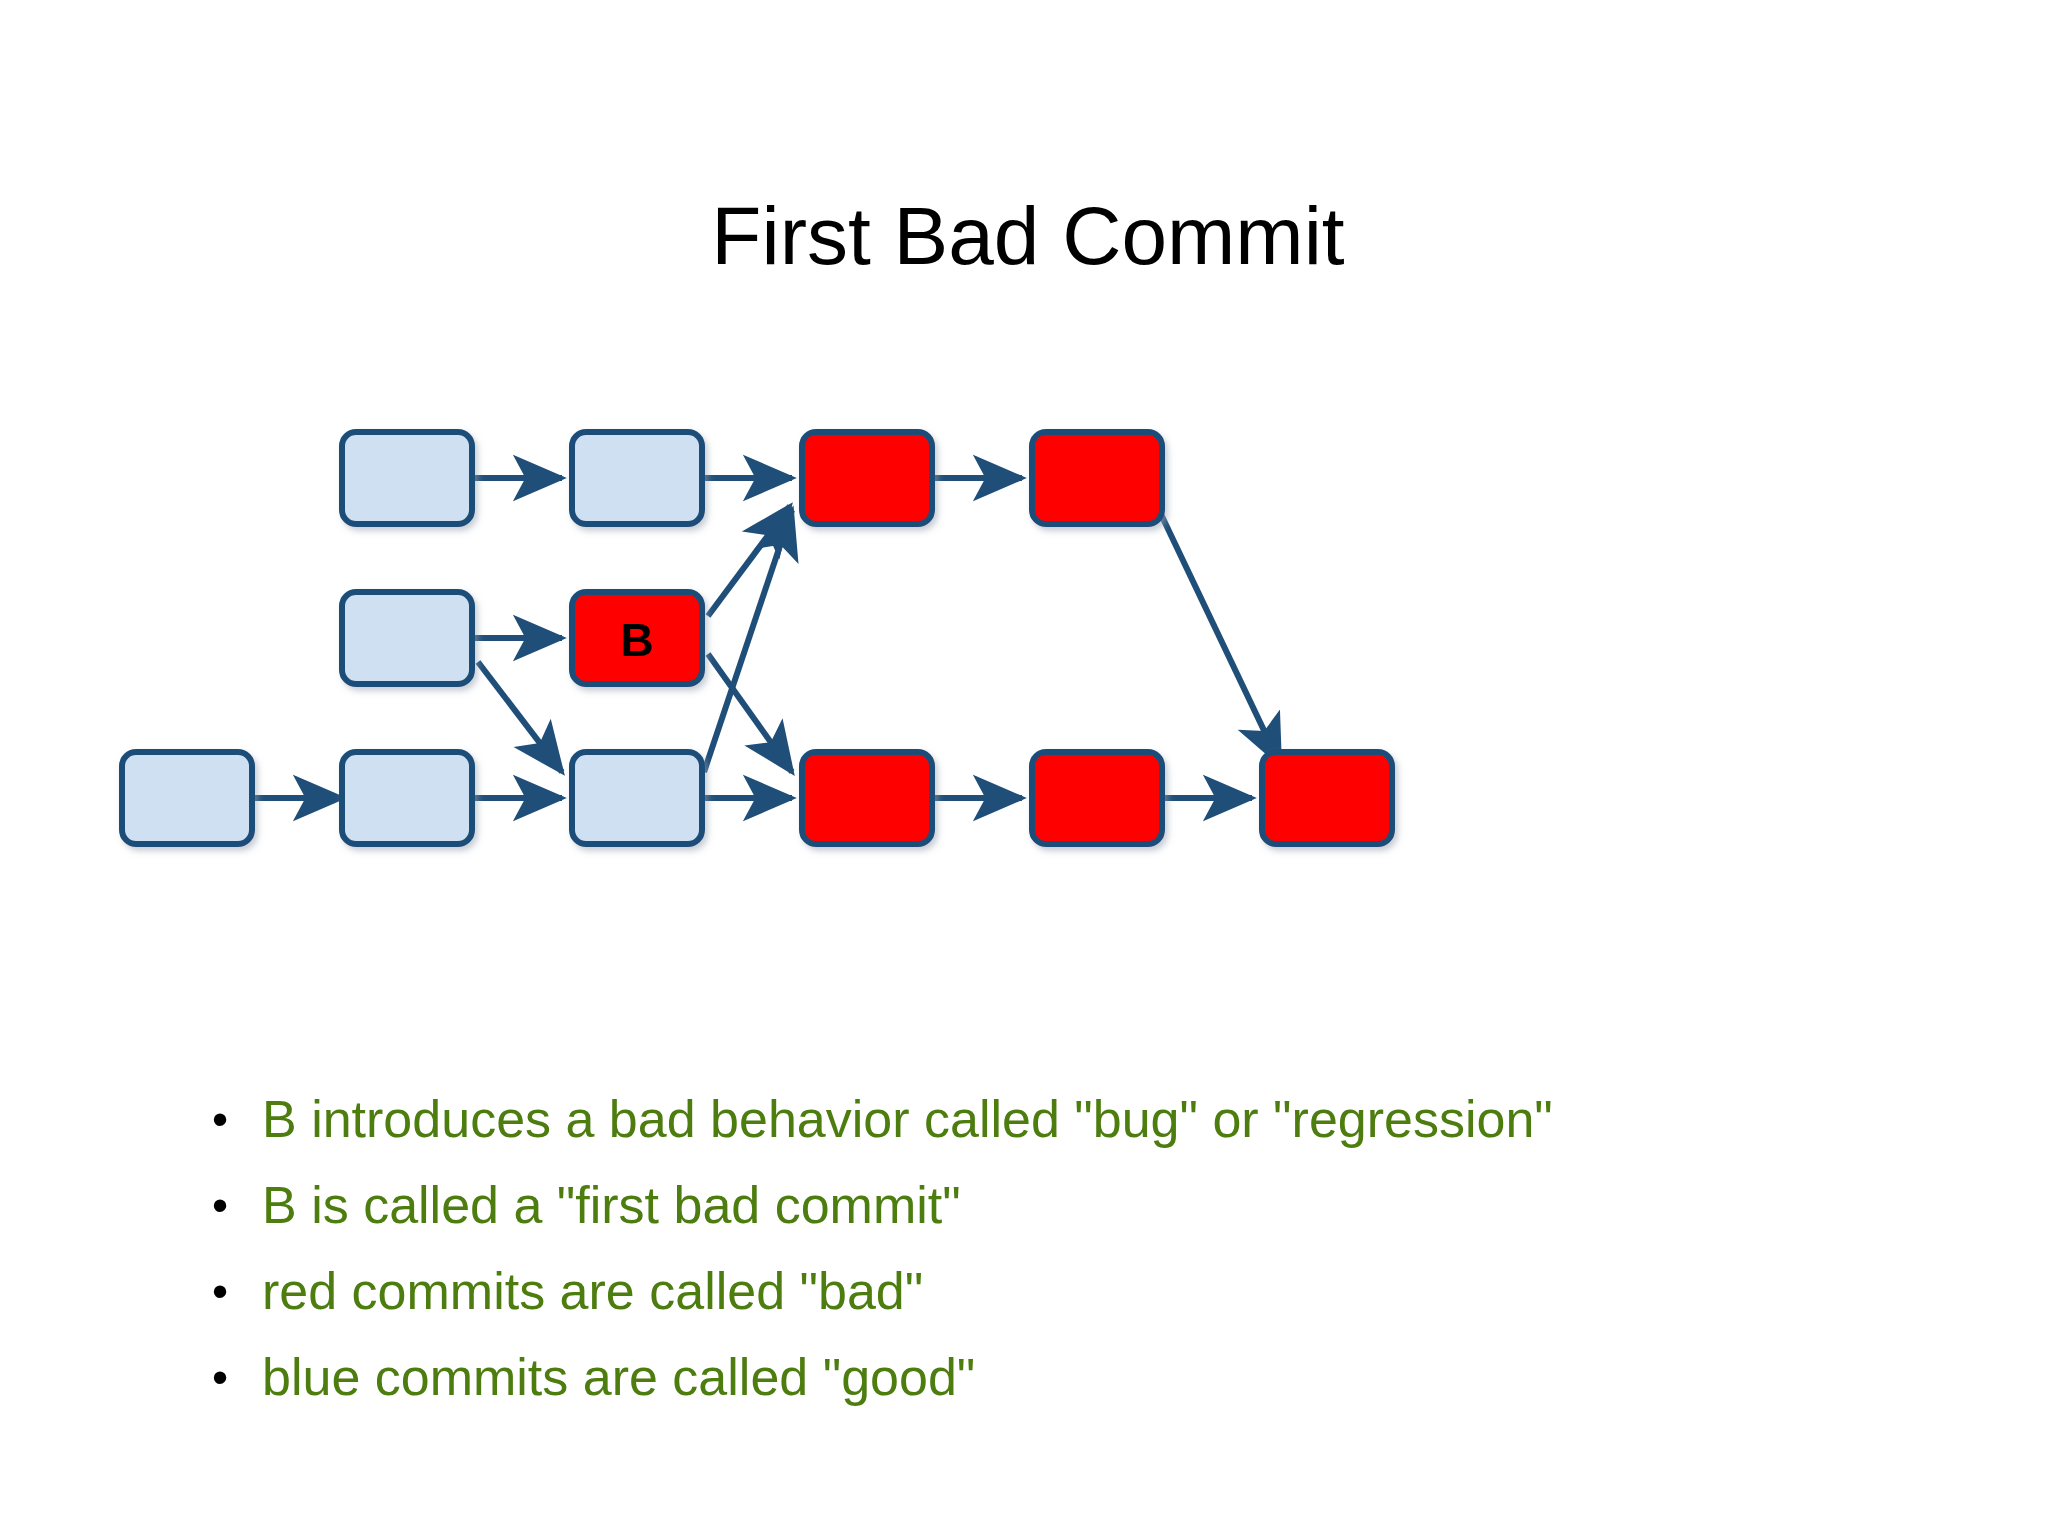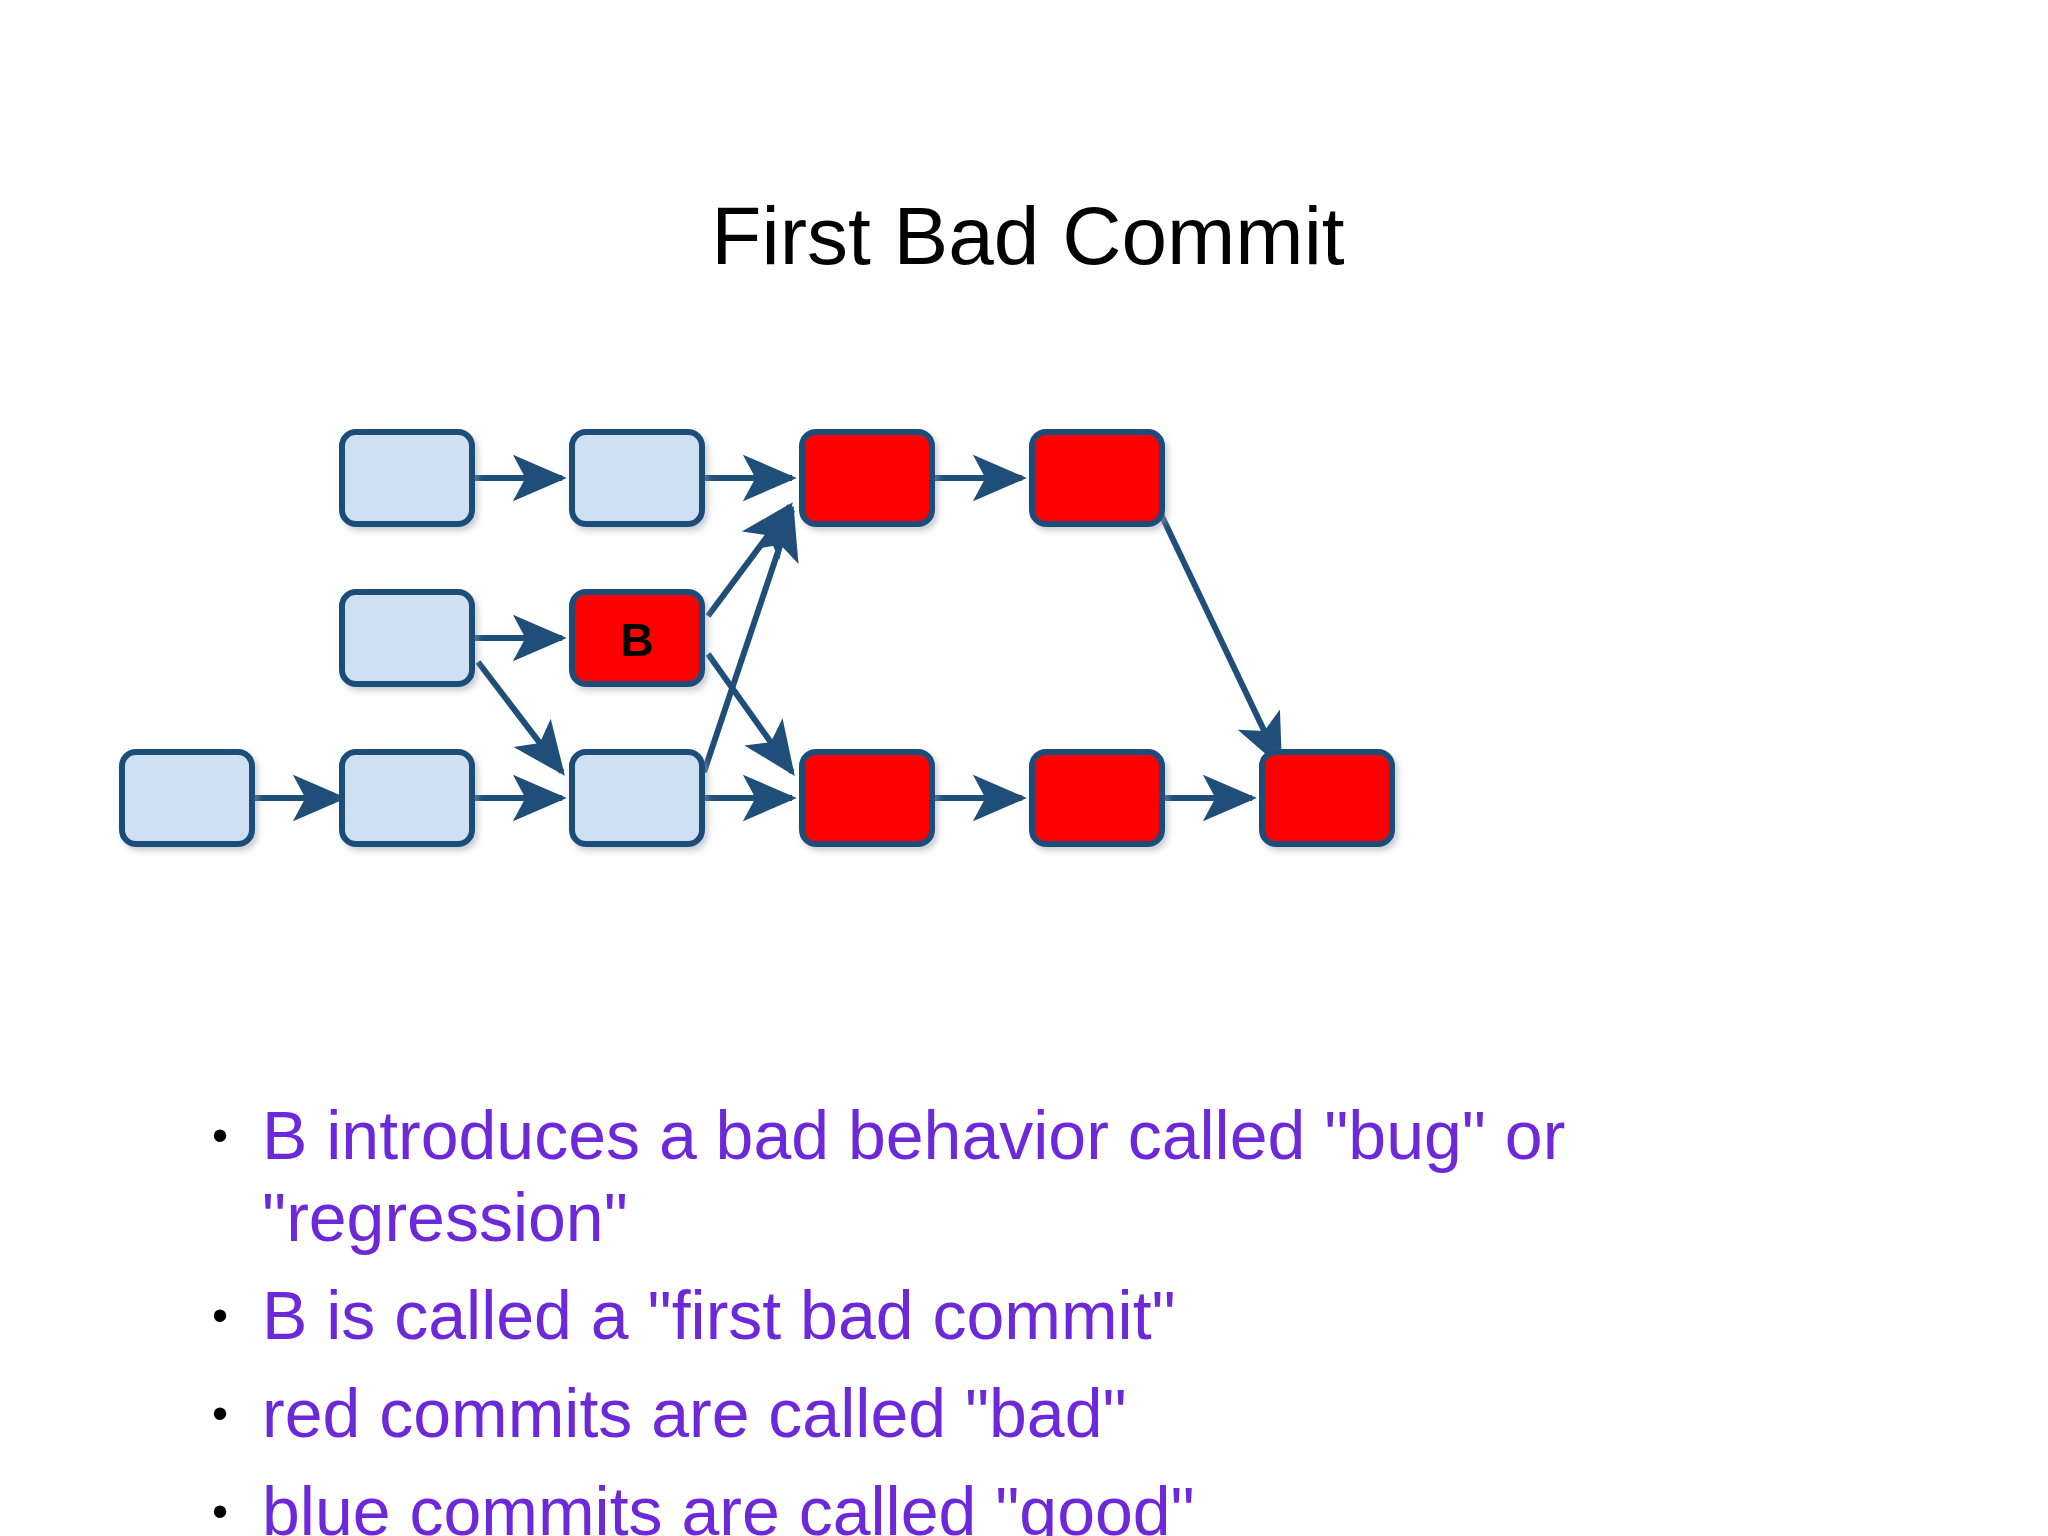--- a/index.html
+++ b/index.html
@@ -67,26 +67,26 @@
     position: absolute;
     left: 212px;
     top: 1078px;
     width: 1500px;
     margin: 0;
     padding: 0;
     list-style: none;
   }
   .bullet-item {
     position: relative;
-    font-size: 68px;
+    font-size: 52px;
     line-height: 82px;
     font-weight: 400;
-    color: #6d28d9;
+    color: #4d7c0f;
     padding-left: 50px;
-    margin: 16px 0 4px 0;
+    margin: 0 0 4px 0;
   }
   .bullet-item::before {
     content: "\2022";
     position: absolute;
     left: 0;
     top: 0;
     font-size: 46px;
     line-height: 82px;
     color: #000000;
   }

